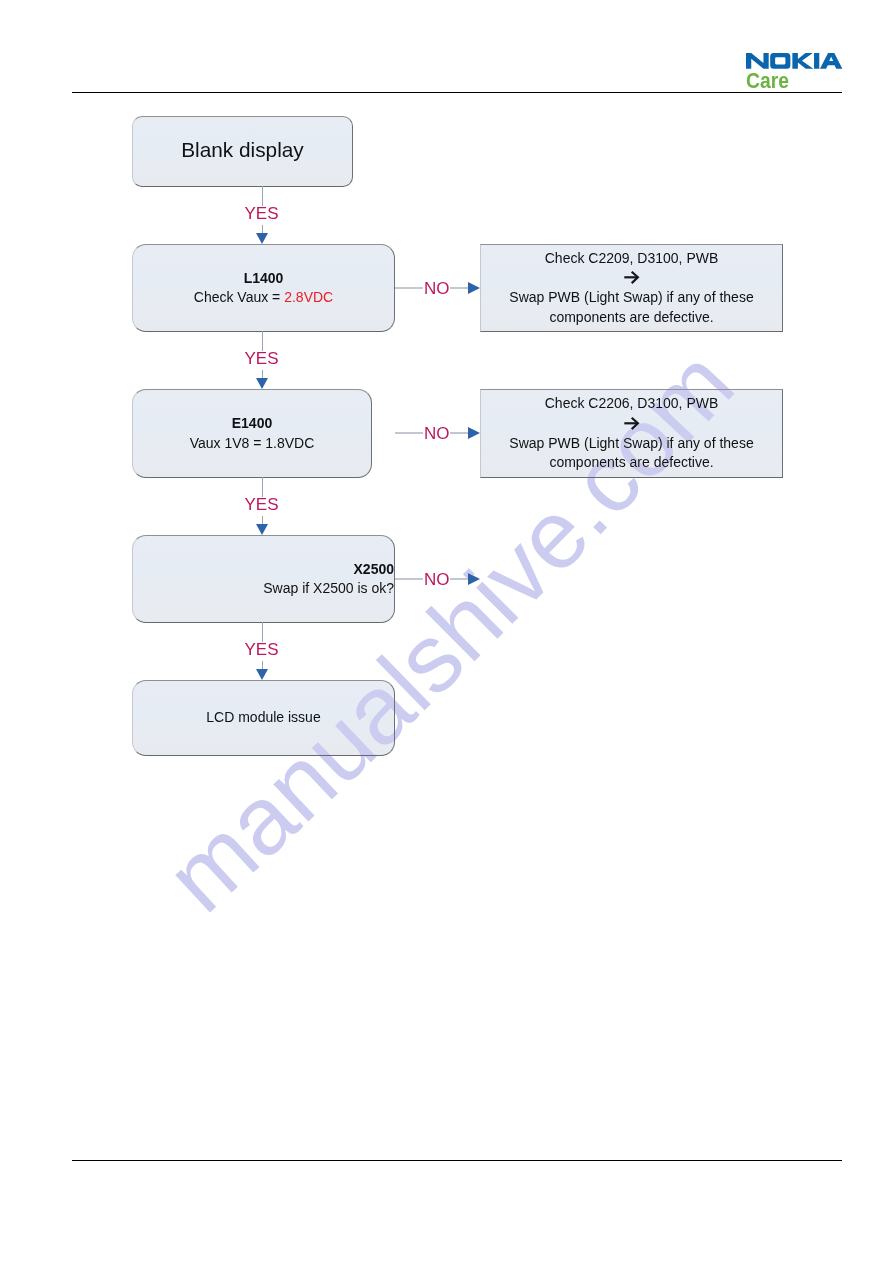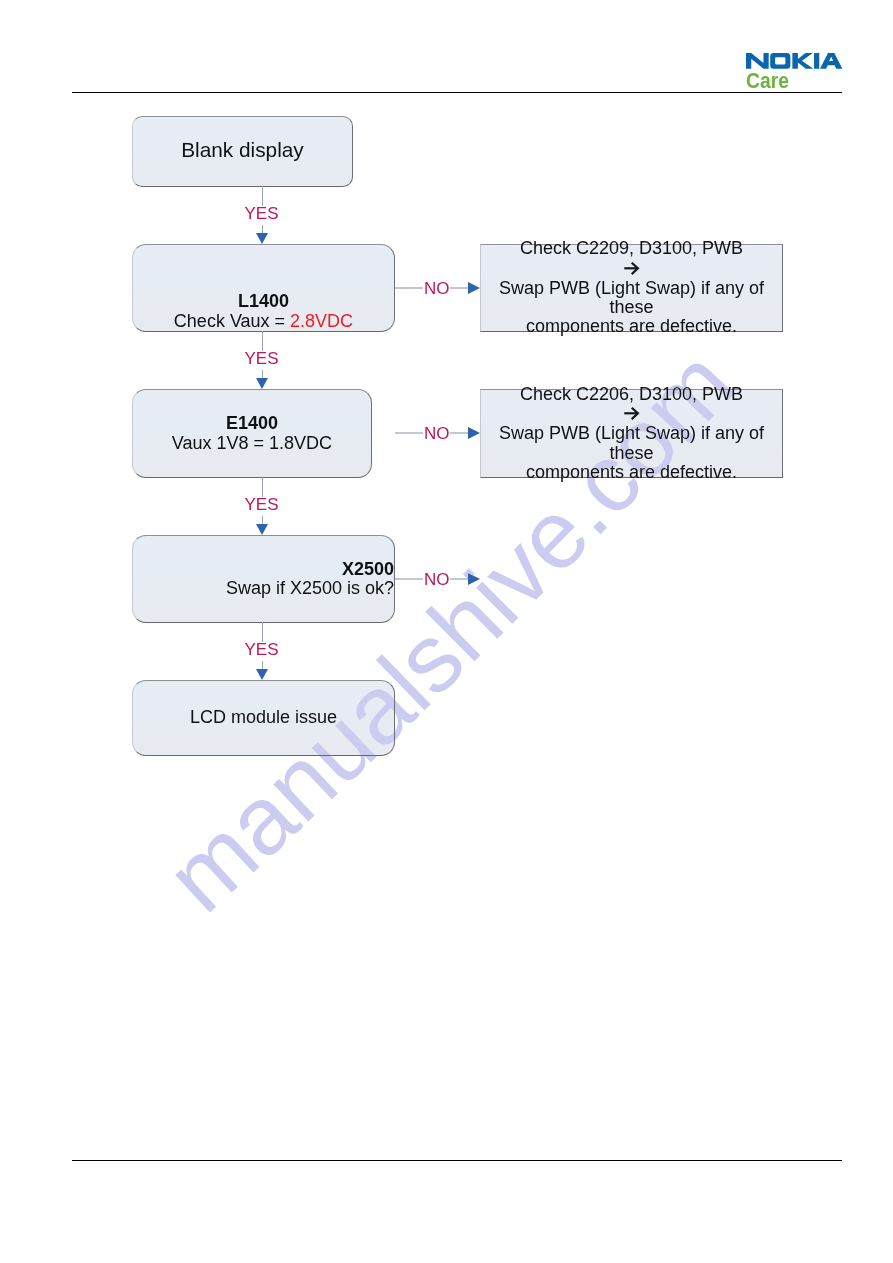--- a/index.html
+++ b/index.html
@@ -15,21 +15,21 @@
   
   .wm{position:absolute;left:0;top:0;width:893px;height:1263px;pointer-events:none;z-index:5;mix-blend-mode:darken;}
 
   
   .fc{position:absolute;left:0;top:0;width:893px;height:1263px;}
 
   .box{position:absolute;box-sizing:border-box;
        background:linear-gradient(180deg,#e8edf4 0%,#e6ecf4 45%,#e8ebf1 80%,#e7eaef 100%);
        border-top:1px solid #8d9094;border-left:1px solid #c5c9cf;border-right:1px solid #6c7075;border-bottom:1px solid #65696e;
        display:flex;flex-direction:column;align-items:center;justify-content:center;
-       color:#0f1115;text-align:center;font-size:18px;line-height:19.4px;}
+       color:#0f1115;text-align:center;font-size:14px;line-height:19.4px;}
   .box.round{border-radius:14px;}
   .red{color:#ed1c24;}
 
   .vline{position:absolute;width:1.4px;background:#96a5b9;}
   .hline{position:absolute;height:1.4px;background:#c3c8d0;}
   .lbl{position:absolute;font-size:17px;color:#be185d;background:#fff;line-height:16px;}
   .arrowdn{position:absolute;width:0;height:0;border-left:6.2px solid transparent;border-right:6.2px solid transparent;border-top:11.5px solid #2e62a9;}
   .arrowrt{position:absolute;width:0;height:0;border-top:6.2px solid transparent;border-bottom:6.2px solid transparent;border-left:12px solid #2e62a9;}
   .glyph-arrow{display:block;width:16px;height:20px;margin:0 auto;}
 </style>
@@ -67,21 +67,21 @@
 
     <div class="box" style="left:132px;top:116px;width:221px;height:71px;font-size:20.8px;line-height:24px;padding-bottom:3px;border-radius:10px;">
       <span>Blank display</span>
     </div>
 
     <div class="vline" style="left:261.6px;top:186px;height:22.5px;"></div>
     <div class="lbl" style="left:244.5px;top:206px;">YES</div>
     <div class="vline" style="left:261.6px;top:224.5px;height:8.0px;"></div>
     <div class="arrowdn" style="left:256px;top:232.5px;"></div>
 
-    <div class="box round" style="left:132px;top:244px;width:263px;height:88px;justify-content:flex-end;">
+    <div class="box round" style="left:132px;top:244px;width:263px;height:88px;">
       <span style="font-weight:bold">L1400</span>
       <span><span>Check Vaux = </span><span class="red">2.8VDC</span></span>
     </div>
 
     <div class="hline" style="left:394.5px;top:287.3px;width:28px;"></div>
     <div class="lbl" style="left:424px;top:281px;">NO</div>
     <div class="hline" style="left:450px;top:287.3px;width:19px;"></div>
     <div class="arrowrt" style="left:468px;top:281.8px;"></div>
 
     <div class="box" style="left:480px;top:244px;width:303px;height:88px;">

